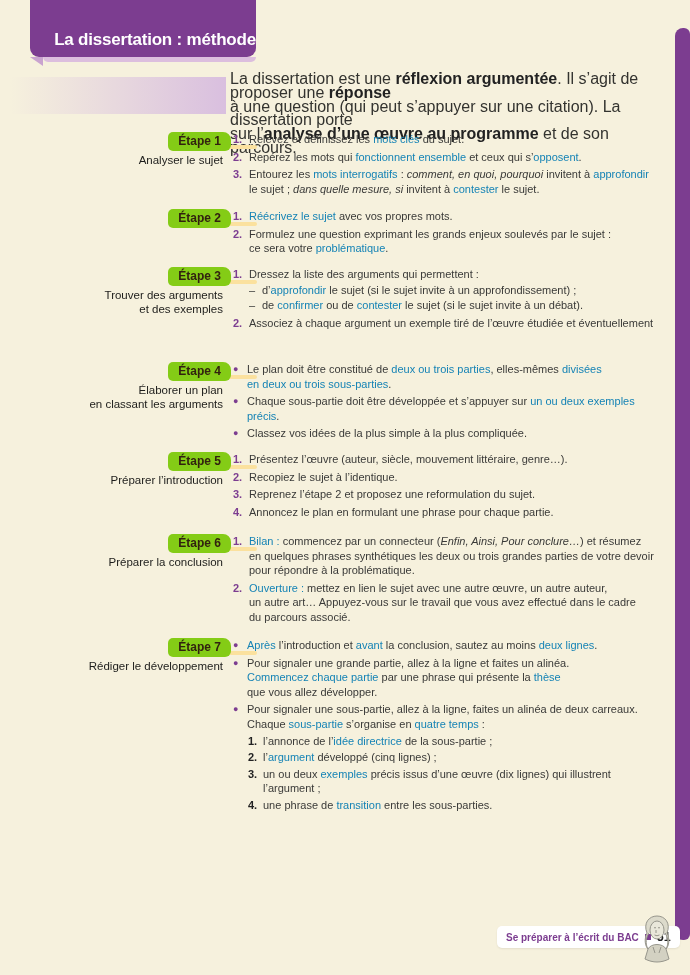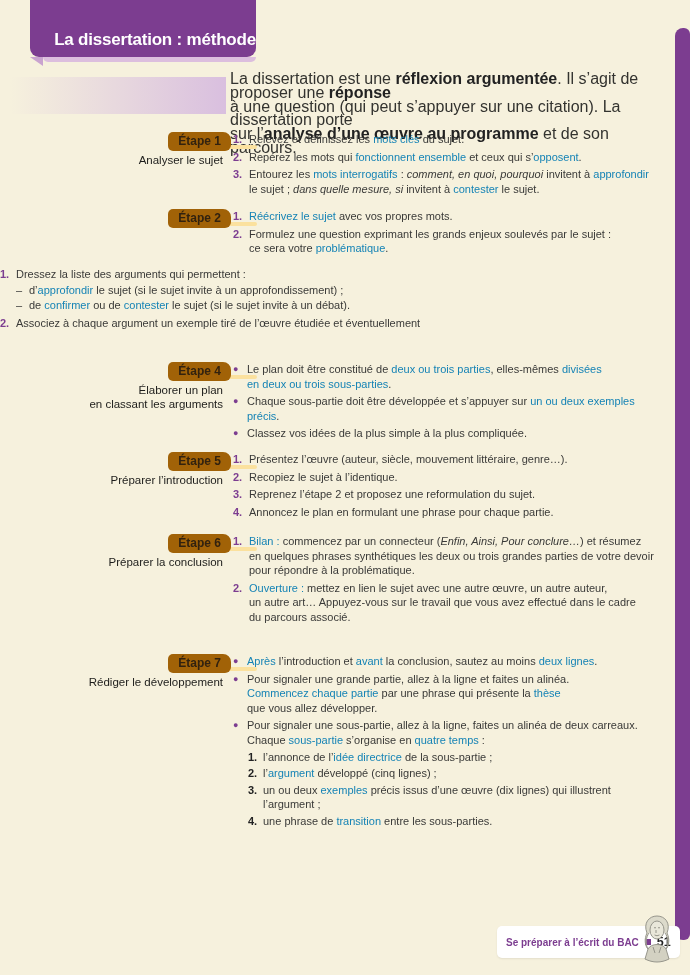--- a/index.html
+++ b/index.html
@@ -38,21 +38,21 @@
   }
   .intro-text {
     position:absolute; left:230px; top:72px; width:420px;
     font-size:16px; line-height:13.8px; color:#33332f;
   }
   
   .step { position:absolute; left:0; width:676px; display:flex; }
   .label-col { width:233px; flex:none; text-align:right; padding-right:6px; }
   .badge-wrap { position:relative; display:inline-block; margin-right:-4px; }
   .badge {
-    display:inline-block; background:#a16207; color:#32220f;
+    display:inline-block; background:#84cc16; color:#32220f;
     font-size:12px; font-weight:bold; padding:2px 10px 3px 10px;
     border-radius:5px 8px 6px 5px; position:relative; z-index:2;
   }
   .badge-tail {
     position:absolute; right:-26px; bottom:2px; width:30px; height:4px;
     background:#fbe19e; border-radius:2px; z-index:1;
   }
   .step-label {
     margin-top:2px; font-size:11.5px; font-weight:normal; color:#1d1d1b;
     line-height:14px; padding-right:4px;
@@ -66,21 +66,21 @@
   .marker.num { width:16px; color:#7c3d90; font-weight:bold; }
   .marker.bullet { width:14px; color:#7c3d90; font-size:9px; line-height:14.6px; }
   .marker.dashm { width:13px; color:#3a3a38; }
   .marker.subnumm { width:15px; color:#222; font-weight:bold; }
   .runs { flex:1; }
   .kw { color:#1583b5; font-weight:normal; }
   .it { font-style:italic; }
   .bd { font-weight:bold; color:#222; }
   
   .footer-pill {
-    position:absolute; left:497px; top:926px; height:32px;
+    position:absolute; left:497px; top:926px; height:22px;
     background:#fff; border-radius:5px; display:flex; align-items:center;
     padding:0 9px; gap:6px; box-shadow:0 1px 2px rgba(0,0,0,0.08);
   }
   .footer-label { color:#7c3d90; font-size:10px; font-weight:bold; white-space:nowrap; }
   .footer-square { width:6px; height:6px; background:#7c3d90; flex:none; }
   .footer-page { color:#222; font-size:12.5px; font-weight:bold; }
   .portrait { position:absolute; left:639px; top:913px; }
 </style>
 </head>
 <body>
@@ -121,20 +121,21 @@
           <span class="marker num">1.</span>
           <span class="runs"><span class="kw">Réécrivez le sujet</span><span class=""> avec vos propres mots.</span></span>
         </div>
         <div class="item num">
           <span class="marker num">2.</span>
           <span class="runs"><span class="">Formulez une question exprimant les grands enjeux soulevés par le sujet :</span><br><span class="">ce sera votre </span><span class="kw">problématique</span><span class="">.</span></span>
         </div>
       </div>
     </div>
     <div class="step" style="top: 266px;">
+      <div class="label-col"><div class="badge-wrap"><span class="badge">Étape 3</span><span class="badge-tail"></span></div><div class="step-label">Trouver des arguments<br>et des exemples</div></div>
       <div class="content-col">
         <div class="item num">
           <span class="marker num">1.</span>
           <span class="runs"><span class="">Dressez la liste des arguments qui permettent :</span></span>
         </div>
         <div class="item dash">
           <span class="marker dashm">–</span>
           <span class="runs"><span class="">d’</span><span class="kw">approfondir</span><span class=""> le sujet (si le sujet invite à un approfondissement) ;</span></span>
         </div>
         <div class="item dash">
@@ -191,21 +192,21 @@
         <div class="item num">
           <span class="marker num">1.</span>
           <span class="runs"><span class="kw">Bilan :</span><span class=""> commencez par un connecteur (</span><span class="it">Enfin, Ainsi, Pour conclure…</span><span class="">) et résumez</span><br><span class="">en quelques phrases synthétiques les deux ou trois grandes parties de votre devoir</span><br><span class="">pour répondre à la problématique.</span></span>
         </div>
         <div class="item num">
           <span class="marker num">2.</span>
           <span class="runs"><span class="kw">Ouverture :</span><span class=""> mettez en lien le sujet avec une autre œuvre, un autre auteur,</span><br><span class="">un autre art… Appuyez-vous sur le travail que vous avez effectué dans le cadre</span><br><span class="">du parcours associé.</span></span>
         </div>
       </div>
     </div>
-    <div class="step" style="top: 637px; margin-top: 16px;">
+    <div class="step" style="top: 637px;">
       <div class="label-col"><div class="badge-wrap"><span class="badge">Étape 7</span><span class="badge-tail"></span></div><div class="step-label">Rédiger le développement</div></div>
       <div class="content-col">
         <div class="item bullet">
           <span class="marker bullet">●</span>
           <span class="runs"><span class="kw">Après</span><span class=""> l’introduction et </span><span class="kw">avant</span><span class=""> la conclusion, sautez au moins </span><span class="kw">deux lignes</span><span class="">.</span></span>
         </div>
         <div class="item bullet">
           <span class="marker bullet">●</span>
           <span class="runs"><span class="">Pour signaler une grande partie, allez à la ligne et faites un alinéa.</span><br><span class="kw">Commencez chaque partie</span><span class=""> par une phrase qui présente la </span><span class="kw">thèse</span><br><span class="">que vous allez développer.</span></span>
         </div>

